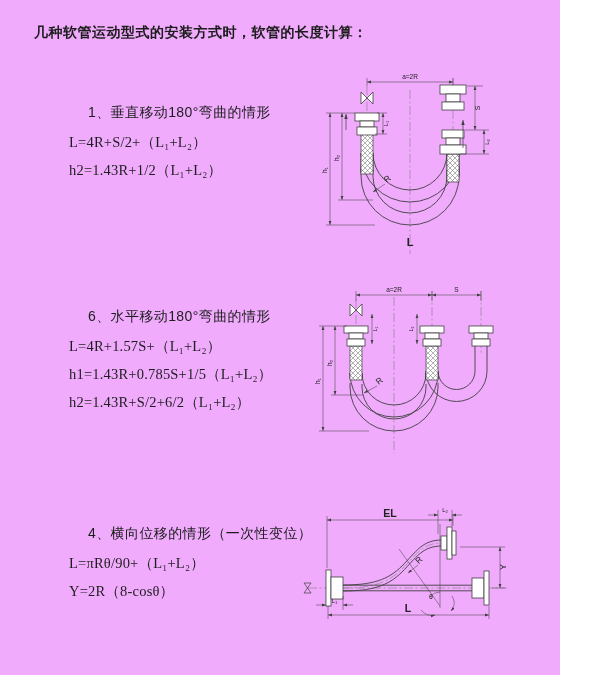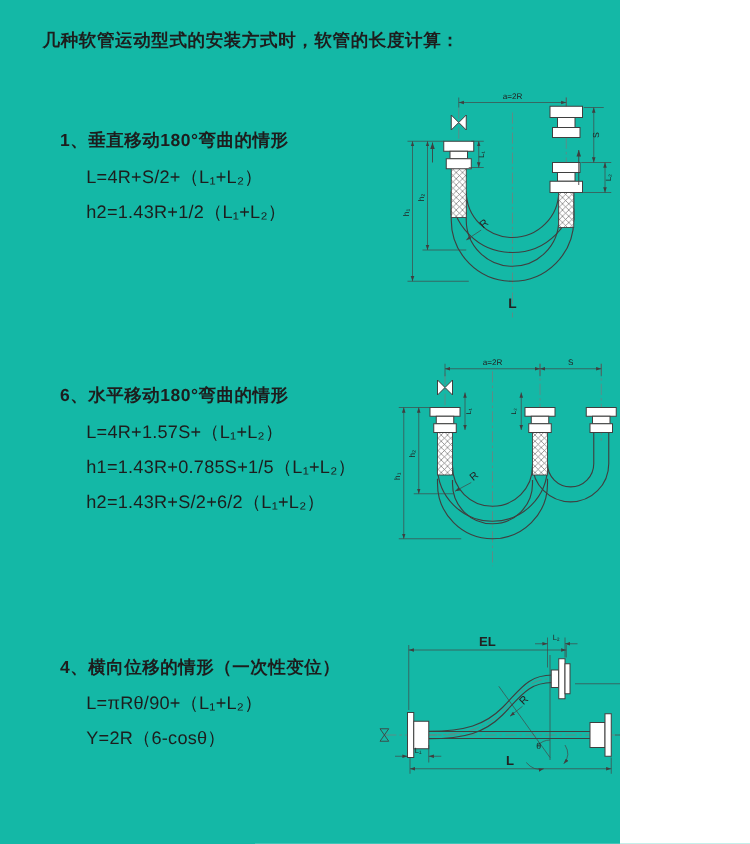--- a/index.html
+++ b/index.html
@@ -1,22 +1,22 @@
 <!DOCTYPE html>
 <html><head>
 <meta charset="utf-8">
 <style>
   html,body{margin:0;padding:0;}
-  .page{position:relative;width:496px;height:675px;background:#14b8a6;overflow:hidden;
+  .page{position:relative;width:560px;height:675px;background:#f0abfc;overflow:hidden;
         font-family:"Liberation Sans","DejaVu Sans",sans-serif;color:#1d1d1d;}
   .title{position:absolute;left:34px;top:24px;font-size:14px;font-weight:bold;
          letter-spacing:0.5px;margin:0;}
   .sec{position:absolute;left:48px;width:270px;}
-  .sec-heading{font-size:14px;font-weight:bold;letter-spacing:0.4px;}
-  .formula{font-size:14.5px;margin-top:12px;padding-left:21px;letter-spacing:0.2px;line-height:16px;}
+  .sec-heading{font-size:14px;font-weight:normal;letter-spacing:0.4px;margin-left:40px;}
+  .formula{font-size:14.5px;margin-top:12px;padding-left:21px;letter-spacing:0.2px;line-height:16px;font-family:Liberation Serif, serif;}
   #s1{top:104px;} #s2{top:308px;} #s3{top:525px;}
   .diag{position:absolute;}
   #svg1{left:315px;top:68px;} #svg2{left:313px;top:283px;} #svg3{left:300px;top:500px;}
   svg text{fill:#222;stroke:none;font-family:"Liberation Sans","DejaVu Sans",sans-serif;}
   .tube{stroke:#3f3f3f;stroke-width:0.9;fill:none;}
   .dim{stroke:#454545;stroke-width:0.55;fill:none;}
   .cl{stroke:#7a7a7a;stroke-width:0.55;fill:none;stroke-dasharray:9 2.5 2 2.5;}
   .fl{fill:#fff;stroke:#3f3f3f;stroke-width:0.8;}
   .mv{stroke:#3f3f3f;stroke-width:0.7;fill:none;}
 </style>
@@ -36,21 +36,21 @@
   <div class="sec" id="s2">
     <div class="sec-heading">6、水平移动180°弯曲的情形</div>
     <div class="formula">L=4R+1.57S+（L₁+L₂）</div>
     <div class="formula">h1=1.43R+0.785S+1/5（L₁+L₂）</div>
     <div class="formula">h2=1.43R+S/2+6/2（L₁+L₂）</div>
   </div>
 
   <div class="sec" id="s3">
     <div class="sec-heading">4、横向位移的情形（一次性变位）</div>
     <div class="formula">L=πRθ/90+（L₁+L₂）</div>
-    <div class="formula">Y=2R（6-cosθ）</div>
+    <div class="formula">Y=2R（8-cosθ）</div>
   </div>
 
   <svg id="svg1" class="diag" width="285" height="192" viewBox="0 0 285 192">
     <defs>
       <marker id="ar1" viewBox="0 0 8 6" markerWidth="8" markerHeight="6" refX="7.5" refY="3" orient="auto-start-reverse">
           <path d="M0,0.4 L7.5,3 L0,5.6 Z" fill="#3f3f3f"></path>
         </marker>
       <pattern id="br1" width="5" height="5" patternUnits="userSpaceOnUse">
         <rect width="5" height="5" fill="#fff"></rect>
         <path d="M0,0 L5,5 M5,0 L0,5" stroke="#666" stroke-width="0.5"></path>

